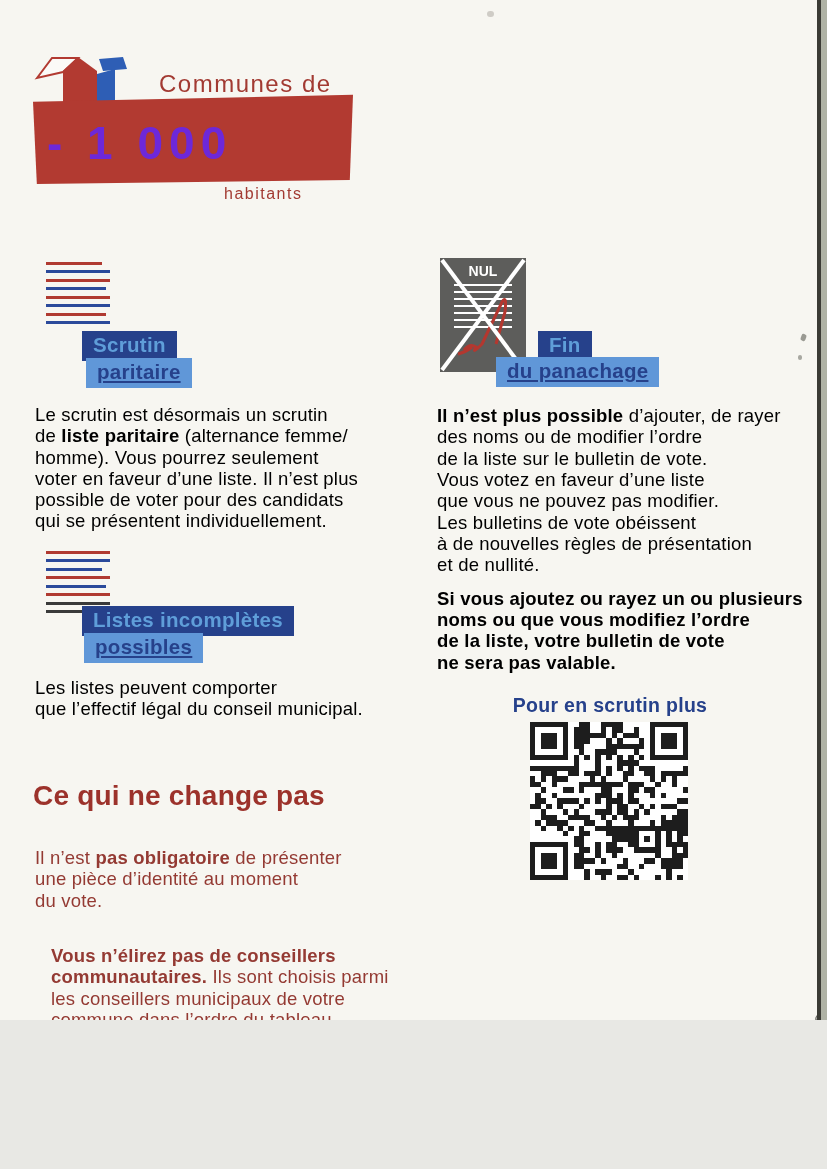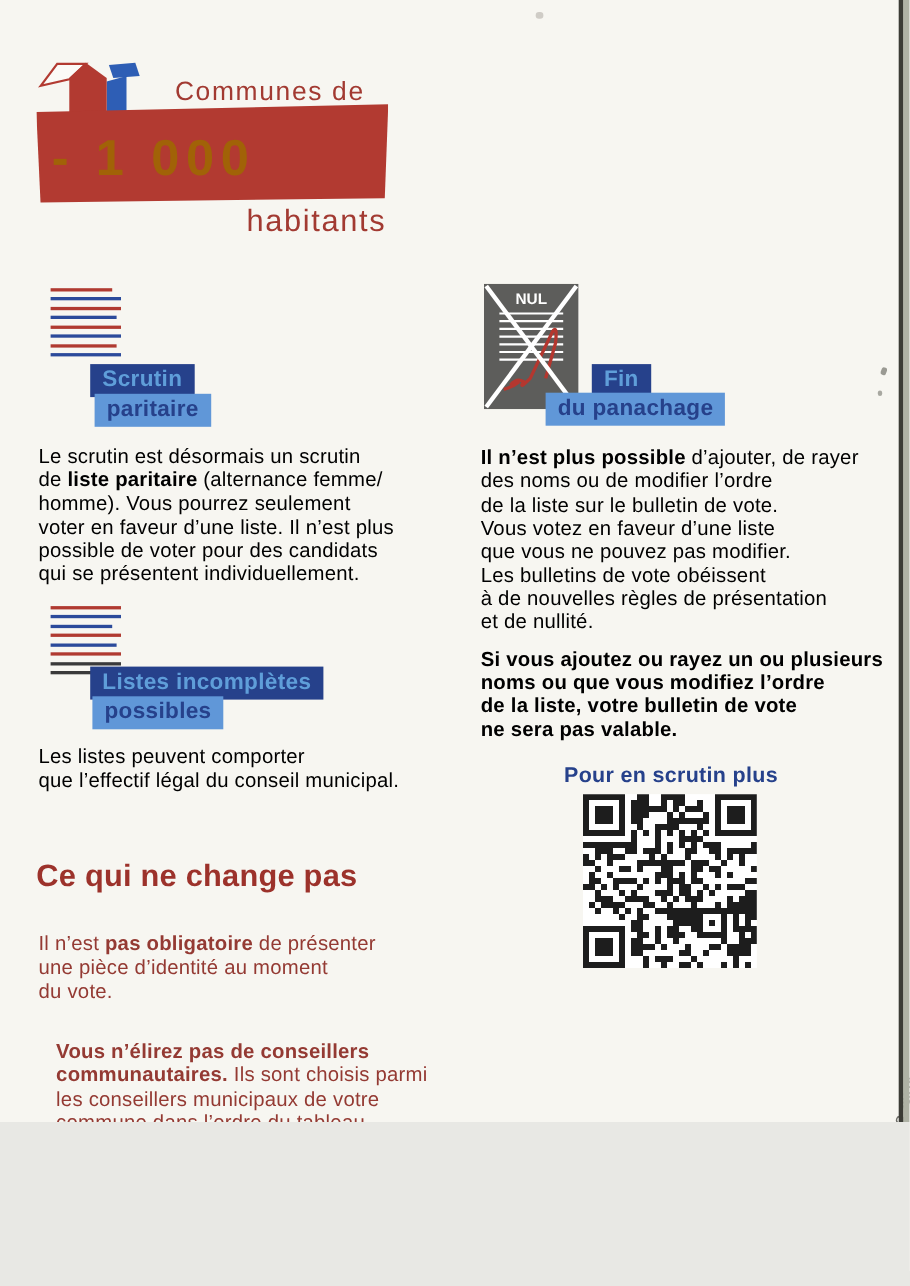--- a/index.html
+++ b/index.html
@@ -3,35 +3,35 @@
 <meta charset="utf-8">
 <style>
   html,body{margin:0;padding:0;background:#e8e8e4;}
   .page{position:relative;width:827px;height:1020px;background:#f7f6f1;overflow:hidden;
         font-family:"Liberation Sans",sans-serif;}
   .abs{position:absolute;}
 
   
   .banner{left:33px;top:88px;width:320px;height:98px;background:#b23a31;
           clip-path:polygon(0% 14%,100% 7%,99% 94%,1.2% 98%);}
-  .logo-number{left:47px;top:116px;color:#a16207;font-size:46px;font-weight:bold;letter-spacing:6px;}
+  .logo-number{left:47px;top:116px;color:#6d28d9;font-size:46px;font-weight:bold;letter-spacing:6px;}
   .logo-top{left:159px;top:70px;color:#a23a32;font-size:24px;letter-spacing:1.5px;}
-  .logo-bottom{left:224px;top:185px;color:#a23a32;font-size:28px;letter-spacing:1.5px;}
+  .logo-bottom{left:224px;top:185px;color:#a23a32;font-size:16px;letter-spacing:1.5px;}
 
   .h1{left:437px;top:96px;font-size:29px;line-height:34px;font-weight:bold;color:#9c322b;white-space:pre-line;letter-spacing:.3px;}
   .h2{left:33px;top:780px;font-size:28px;font-weight:bold;color:#9c322b;letter-spacing:.2px;}
 
   .body{font-size:18.5px;line-height:21.2px;color:#000000;white-space:pre-line;letter-spacing:.2px;}
   .red-body{color:#943a33;}
   .b{font-weight:bold;}
 
   .label-dark{background:#26418b;color:#5f9ed9;font-weight:bold;font-size:20.5px;
               padding:2px 11px 4px 11px;display:inline-block;letter-spacing:.3px;}
   .label-light{background:#6097d8;color:#26418b;font-weight:bold;font-size:20.5px;
-               padding:2px 11px 4px 11px;display:inline-block;letter-spacing:.3px;}
+               padding:2px 11px 4px 11px;display:inline-block;letter-spacing:.3px;text-decoration:underline;}
 
   
   .licon{width:64px;height:62px;display:flex;flex-direction:column;justify-content:space-between;}
   .licon div{height:3px;}
   .sr{background:#b03a31;}
   .sb{background:#2b4a9b;}
   .sk{background:#3a3a3a;}
   .w56{width:56px;}
   .w60{width:60px;}
 

